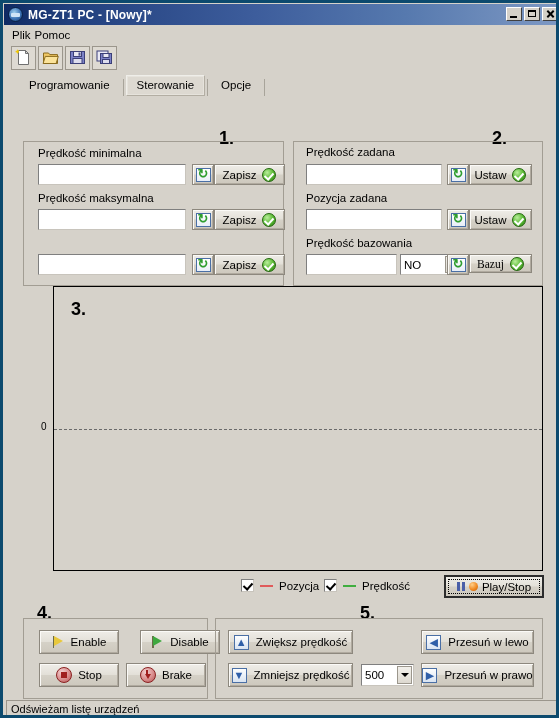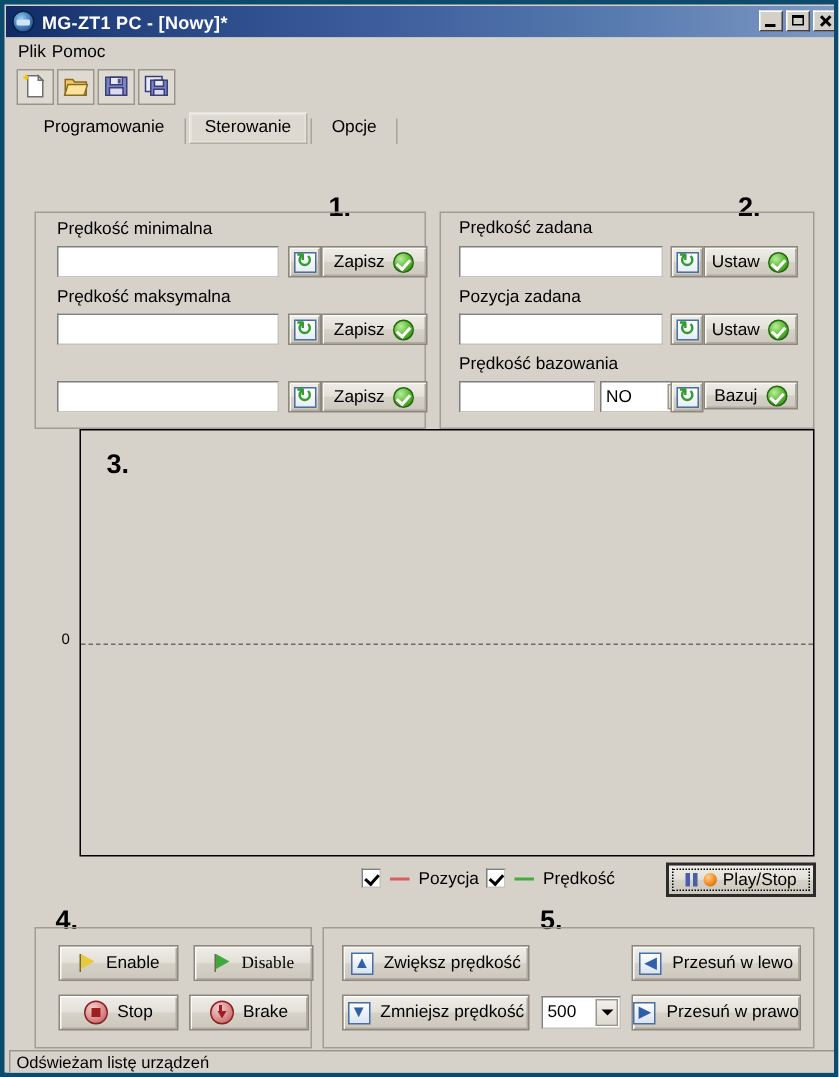--- a/index.html
+++ b/index.html
@@ -469,21 +469,21 @@
       <input class="txtbox" style="left: 12px; top: 112px; width: 91px; height: 21px;" value="">
       <div class="combo" style="left:106px; top:112px; width:62px; height:21px;">
         <span>NO</span>
         <span class="arrowbox">
             <span class="arrow-down"></span>
           </span>
       </div>
       <div class="btn-ico-sm" style="left:153px; top:112px;">
         <span class="refresh-ic"></span>
       </div>
-      <div class="btn" style="left:175px; top:112px; width:63px; height:19px;">
+      <div class="btn" style="left:175px; top:112px; width:63px; height:19px;font-family:Liberation Serif, serif;">
         <span class="lbl">Bazuj</span>
         <span class="check-green"></span>
       </div>
     </div>
 
     <div id="chartframe" style="left:49px; top:261px; width:490px; height:285px;">
       <div id="chart-num" style="left:17px; top:12px;">3.</div>
       <div id="zero-line" style="left:0px; top:142px; width:488px;"></div>
     </div>
     <div id="zero-label" style="left:37px; top:396px;">0</div>
@@ -511,21 +511,21 @@
 
     <div class="grp-num" style="left:33px; top:578px;">4.</div>
     <div class="group" style="left:19px; top:593px; width:185px; height:81px;">
       <div class="btn" style="left:15px; top:11px; width:80px; height:24px; gap:6px;">
         <span class="flag">
           <span class="pole"></span>
           <span class="cloth" style="border-left:9px solid #e8c83c;"></span>
         </span>
         <span>Enable</span>
       </div>
-      <div class="btn" style="left:105px; top:11px; width:80px; height:24px; gap:6px;font-family:Liberation Serif, serif;">
+      <div class="btn" style="left:116px; top:11px; width:80px; height:24px; gap:6px;">
         <span class="flag">
           <span class="pole"></span>
           <span class="cloth" style="border-left:9px solid #3fa83f;"></span>
         </span>
         <span>Disable</span>
       </div>
       <div class="btn" style="left:15px; top:44px; width:80px; height:24px; gap:6px;">
         <span class="circ-ic">
             <span class="sq"></span>
           </span>

